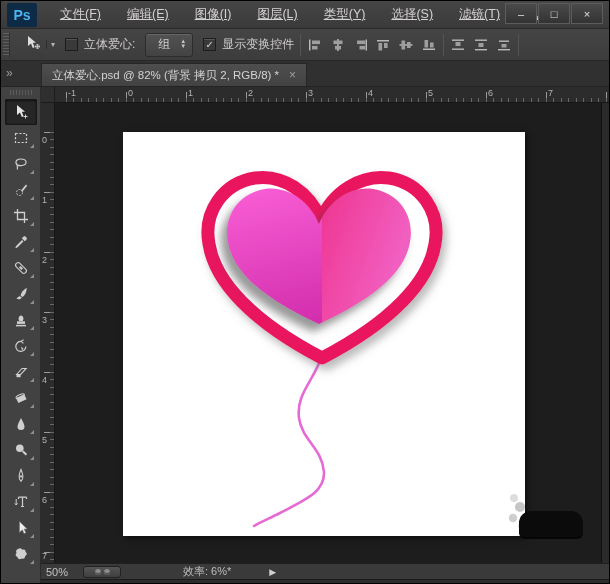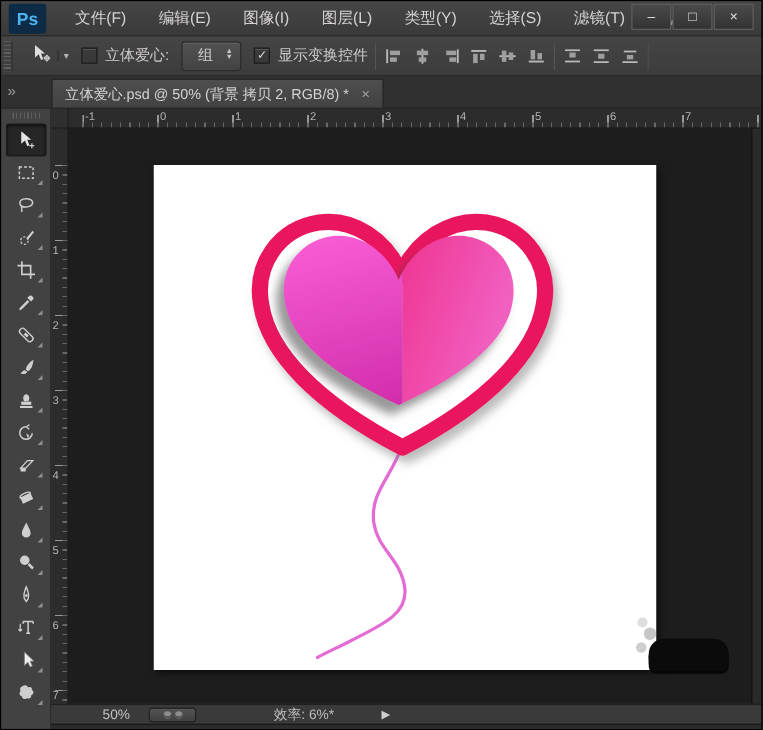--- a/index.html
+++ b/index.html
@@ -15,21 +15,21 @@
   .menubar {
     height:28px; display:flex; align-items:center;
     background:linear-gradient(#464646,#3a3a3a);
     border-bottom:1px solid #2a2a2a; position:relative;
   }
   .ps-logo {
     width:30px; height:24px; margin:0 10px 0 6px;
     background:#0d2b45; color:#4db3f0; font-weight:bold; font-size:14px;
     display:flex; align-items:center; justify-content:center; border-radius:2px;
   }
-  .menu-item { padding:0 13px; color:#d6d2d2; font-size:12.5px; cursor:default; white-space:nowrap; }
+  .menu-item { padding:0 13px; color:#d6d2d2; font-size:12.5px; cursor:default; white-space:nowrap;text-decoration:underline; }
   .menu-overflow { color:#bdbdbd; padding:0 4px; font-size:12px; }
   .win-btns { position:absolute; right:6px; top:2px; display:flex; gap:1px; }
   .win-btn {
     width:32px; height:21px; display:flex; align-items:center; justify-content:center;
     background:linear-gradient(#4a4a4a,#333); border:1px solid #5c5c5c;
     color:#e3e3e3; font-size:11px;
   }
 
   
   .optionsbar {
@@ -140,21 +140,21 @@
     position:absolute; left:464px; top:408px; width:64px; height:26px;
     background:#0b0b0b; border-radius:12px 12px 6px 6px;
     box-shadow:0 2px 0 #060606;
   }
 
   
   .statusbar {
     height:16px; background:#3a3a3a; border-top:1px solid #1f1f1f;
     display:flex; align-items:center; font-size:11px; color:#c3c3c3;
   }
-  .status-zoom { width:38px; padding-left:5px;margin-left:36px; }
+  .status-zoom { width:38px; padding-left:5px; }
   .sb-chip {
     width:38px; height:12px; margin-left:4px; border-radius:3px;
     background:linear-gradient(#555,#3f3f3f); border:1px solid #222;
     display:flex; align-items:center; justify-content:center; gap:3px;
   }
   .sb-chip i { width:6px; height:6px; border-radius:50%; background:#8d8d8d; box-shadow:inset 0 -2px 0 #555; }
   .status-eff { margin-left:62px; color:#bdbdbd; }
   .status-more { margin-left:38px; color:#cfcfcf; font-size:9px; }
   .bottomstrip { height:6px; background:#2c2c2c; border-top:1px solid #1a1a1a; }
 </style>
@@ -273,21 +273,21 @@
             <rect x="2" y="11" width="12" height="1.4" fill="#b9b9b9"></rect>
           </svg>
         </span>
     </div>
     <div class="sep"></div>
   </div>
 
   <div class="tabstrip">
     <div class="tab-expand">»</div>
     <div class="doc-tab">
-      <span>立体爱心.psd @ 50% (背景 拷贝 2, RGB/8) *</span>
+      <span>立体爱心.psd @ 82% (背景 拷贝 2, RGB/8) *</span>
       <span class="tab-close">×</span>
     </div>
   </div>
 
   <div class="main">
 
     <div class="toolcol">
       <div class="tool-grip"></div>
       <div class="tool selected">
           <svg width="16" height="16" viewBox="0 0 16 16">

